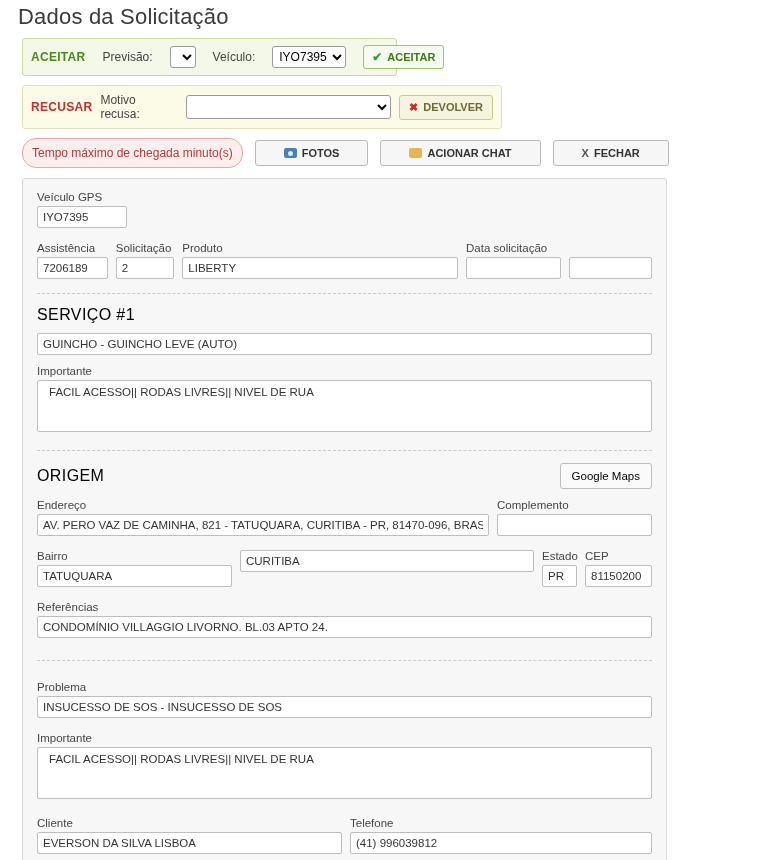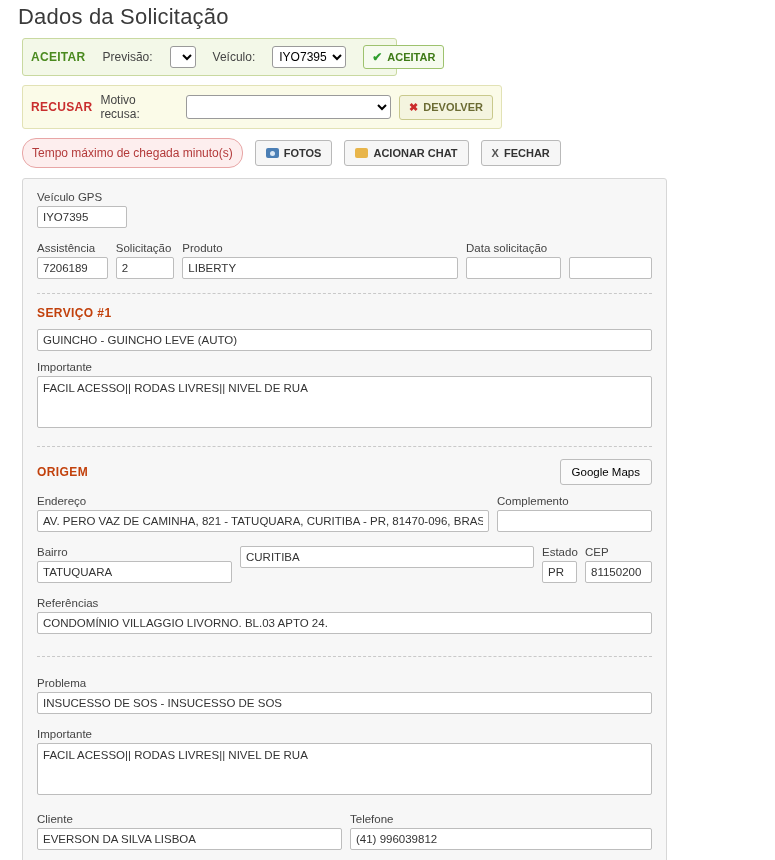--- a/index.html
+++ b/index.html
@@ -106,21 +106,21 @@
     gap: 12px;
   }
   .warn-box {
     border: 1px solid #e8a6a6;
     background: #fdeeee;
     color: #b33a3a;
     border-radius: 14px;
     font-size: 12px;
     padding: 7px 9px;
   }
-  .btn-photo { padding: 6px 10px; font-weight: bold; font-size: 11px; }
+  .btn-photo { padding: 6px 28px; font-weight: bold; font-size: 11px; }
   .cam {
     display: inline-block;
     width: 13px; height: 10px;
     background: #4b7fb5;
     border-radius: 2px;
     position: relative;
   }
   .cam:after {
     content: "";
     position: absolute;
@@ -156,34 +156,34 @@
     font-family: "Liberation Sans", sans-serif;
     font-size: 11.5px;
     border: 1px solid #bdbdbd;
     background: #fff;
     border-radius: 2px;
     height: 22px;
     padding: 2px 5px;
     color: #333;
     width: 100%;
   }
-  textarea.txt { height: 52px; resize: none; padding: 4px 5px; line-height: 1.3; }
+  textarea.txt { height: 52px; resize: none; padding: 4px 11px; line-height: 1.3; }
   .red-val { color: #d03232; }
   .row { display: flex; gap: 8px; }
   .mb10 { margin-bottom: 10px; }
   .mb14 { margin-bottom: 14px; }
   .sep {
     border: 0;
     border-top: 1px dashed #c9c9c9;
     margin: 14px 0 12px 0;
   }
   .sec-title {
-    font-size: 12px;
-    font-weight: bold;
-    color: #c2410c;
+    font-size: 16px;
+    font-weight: normal;
+    color: #000000;
     letter-spacing: .4px;
     margin-bottom: 9px;
   }
   .sec-head {
     display: flex;
     justify-content: space-between;
     align-items: center;
     margin-bottom: 10px;
   }
   .btn-maps {

